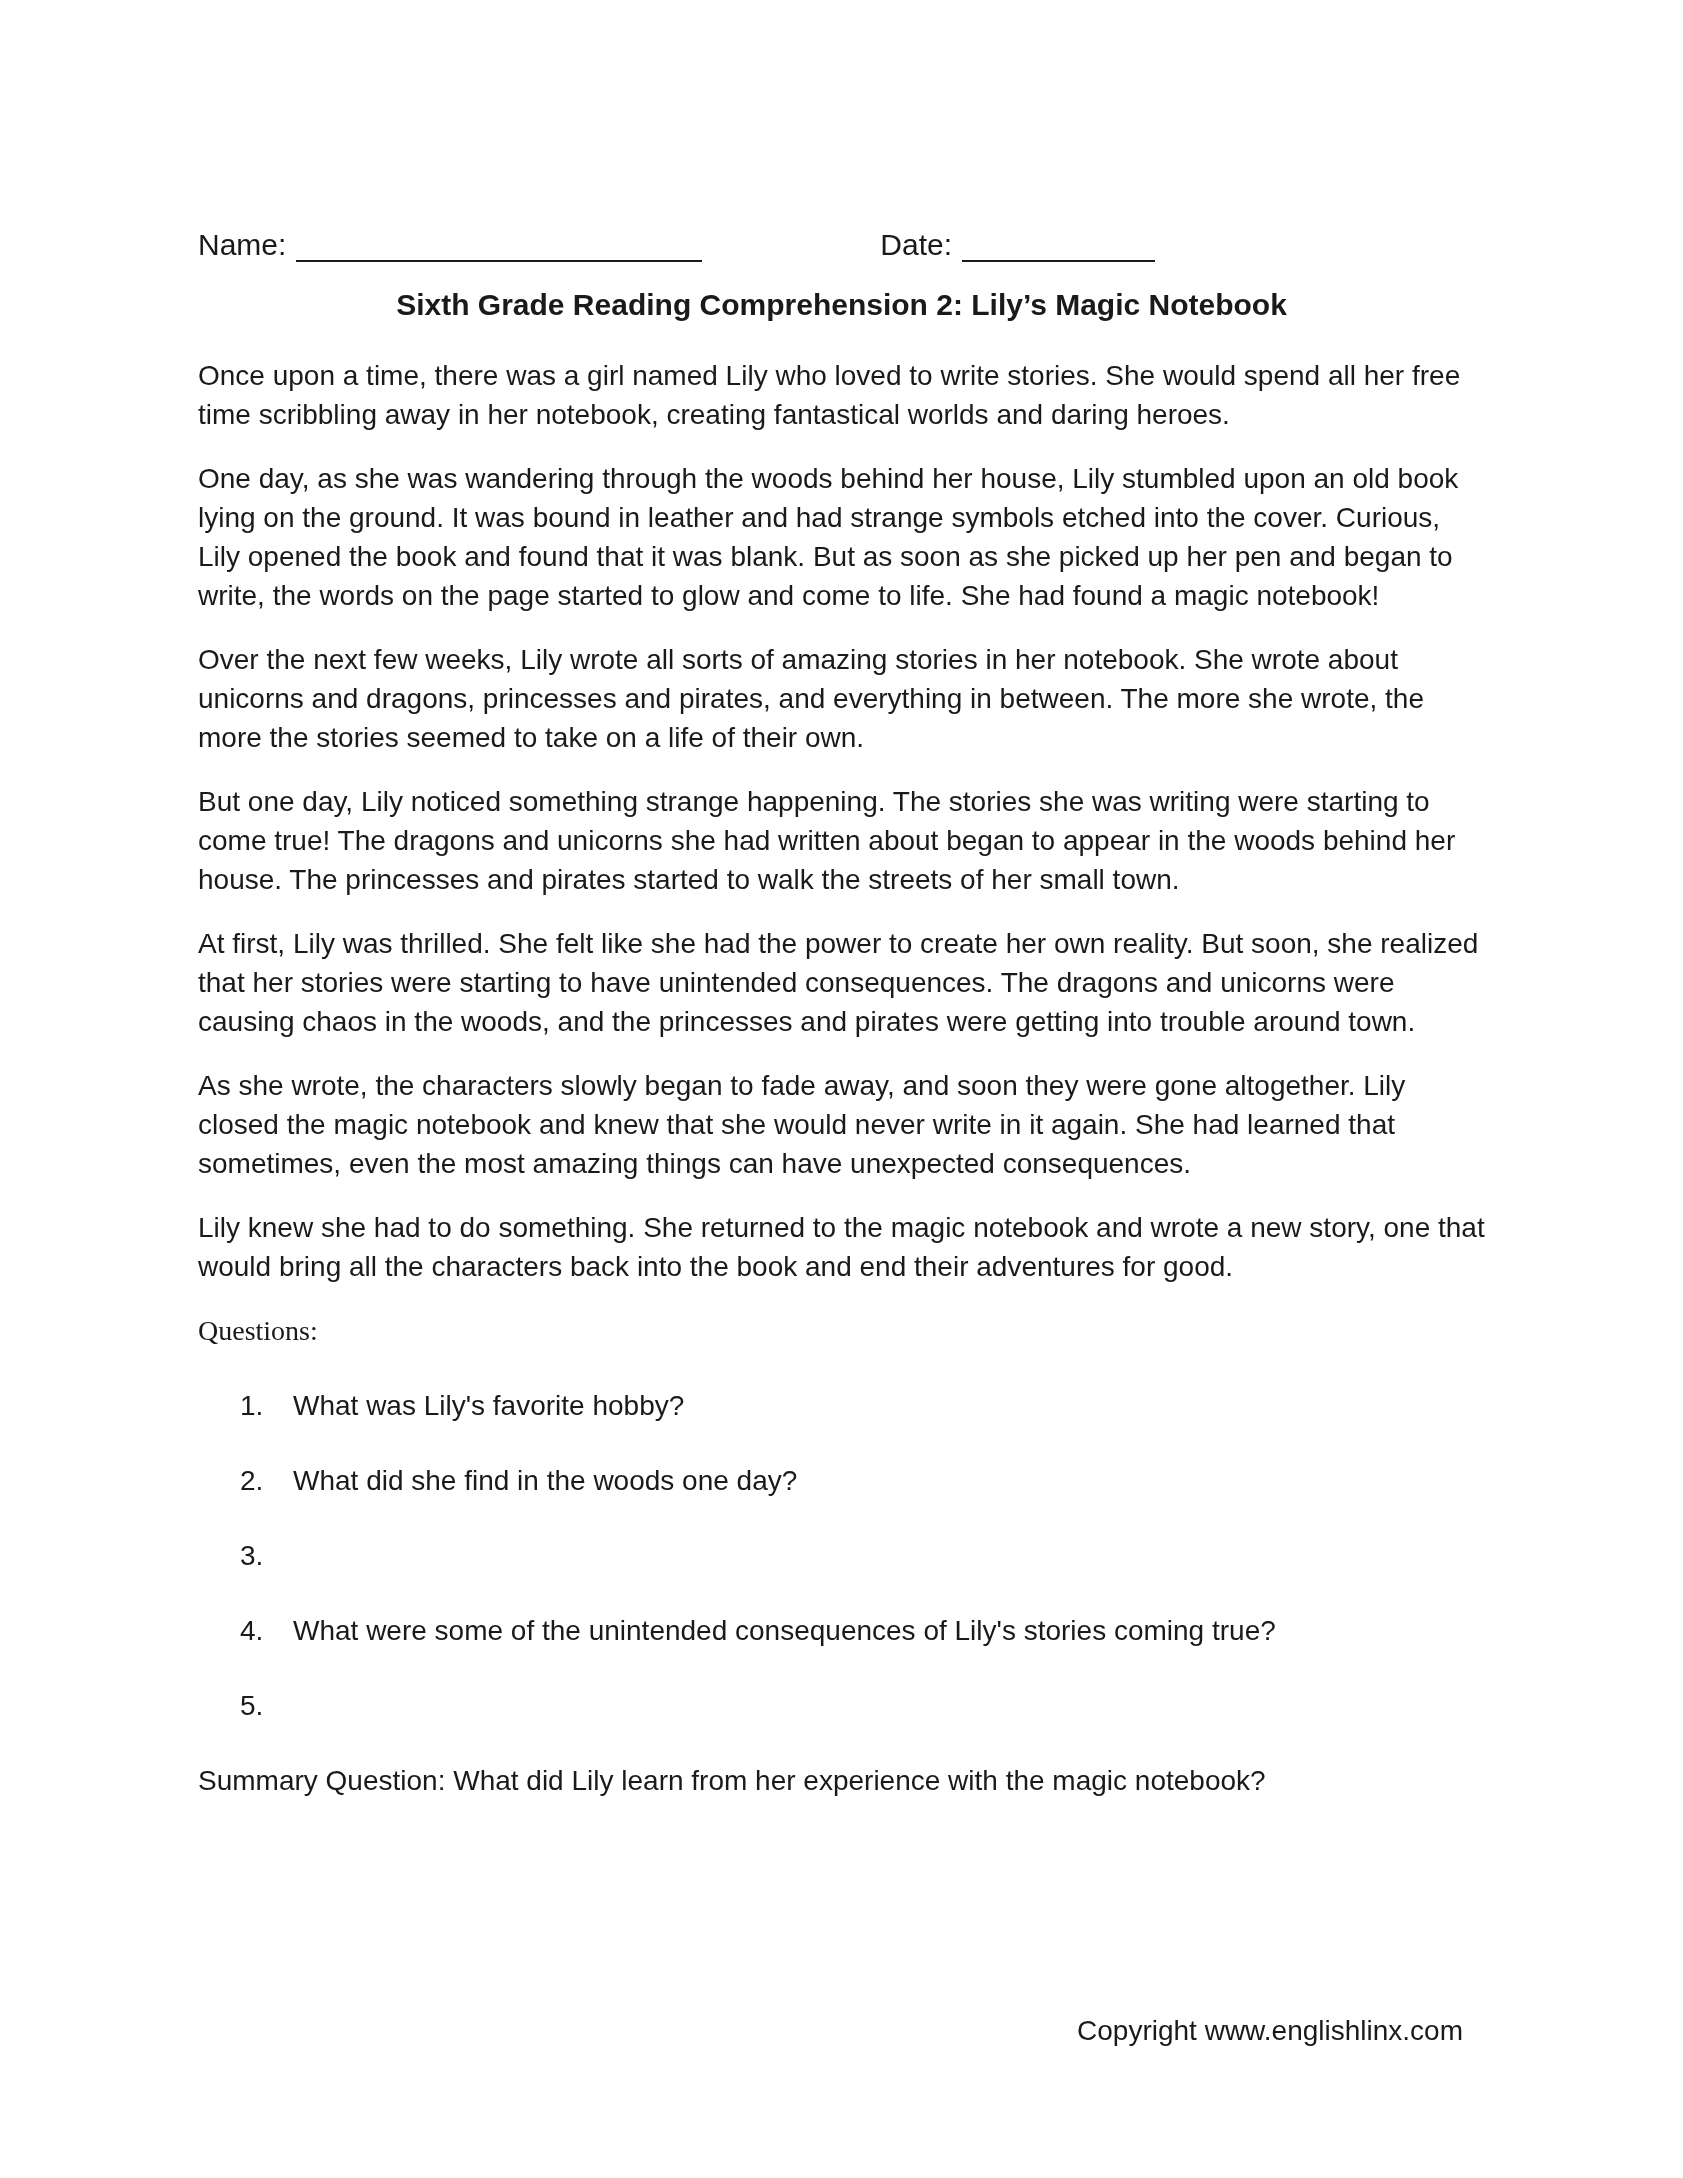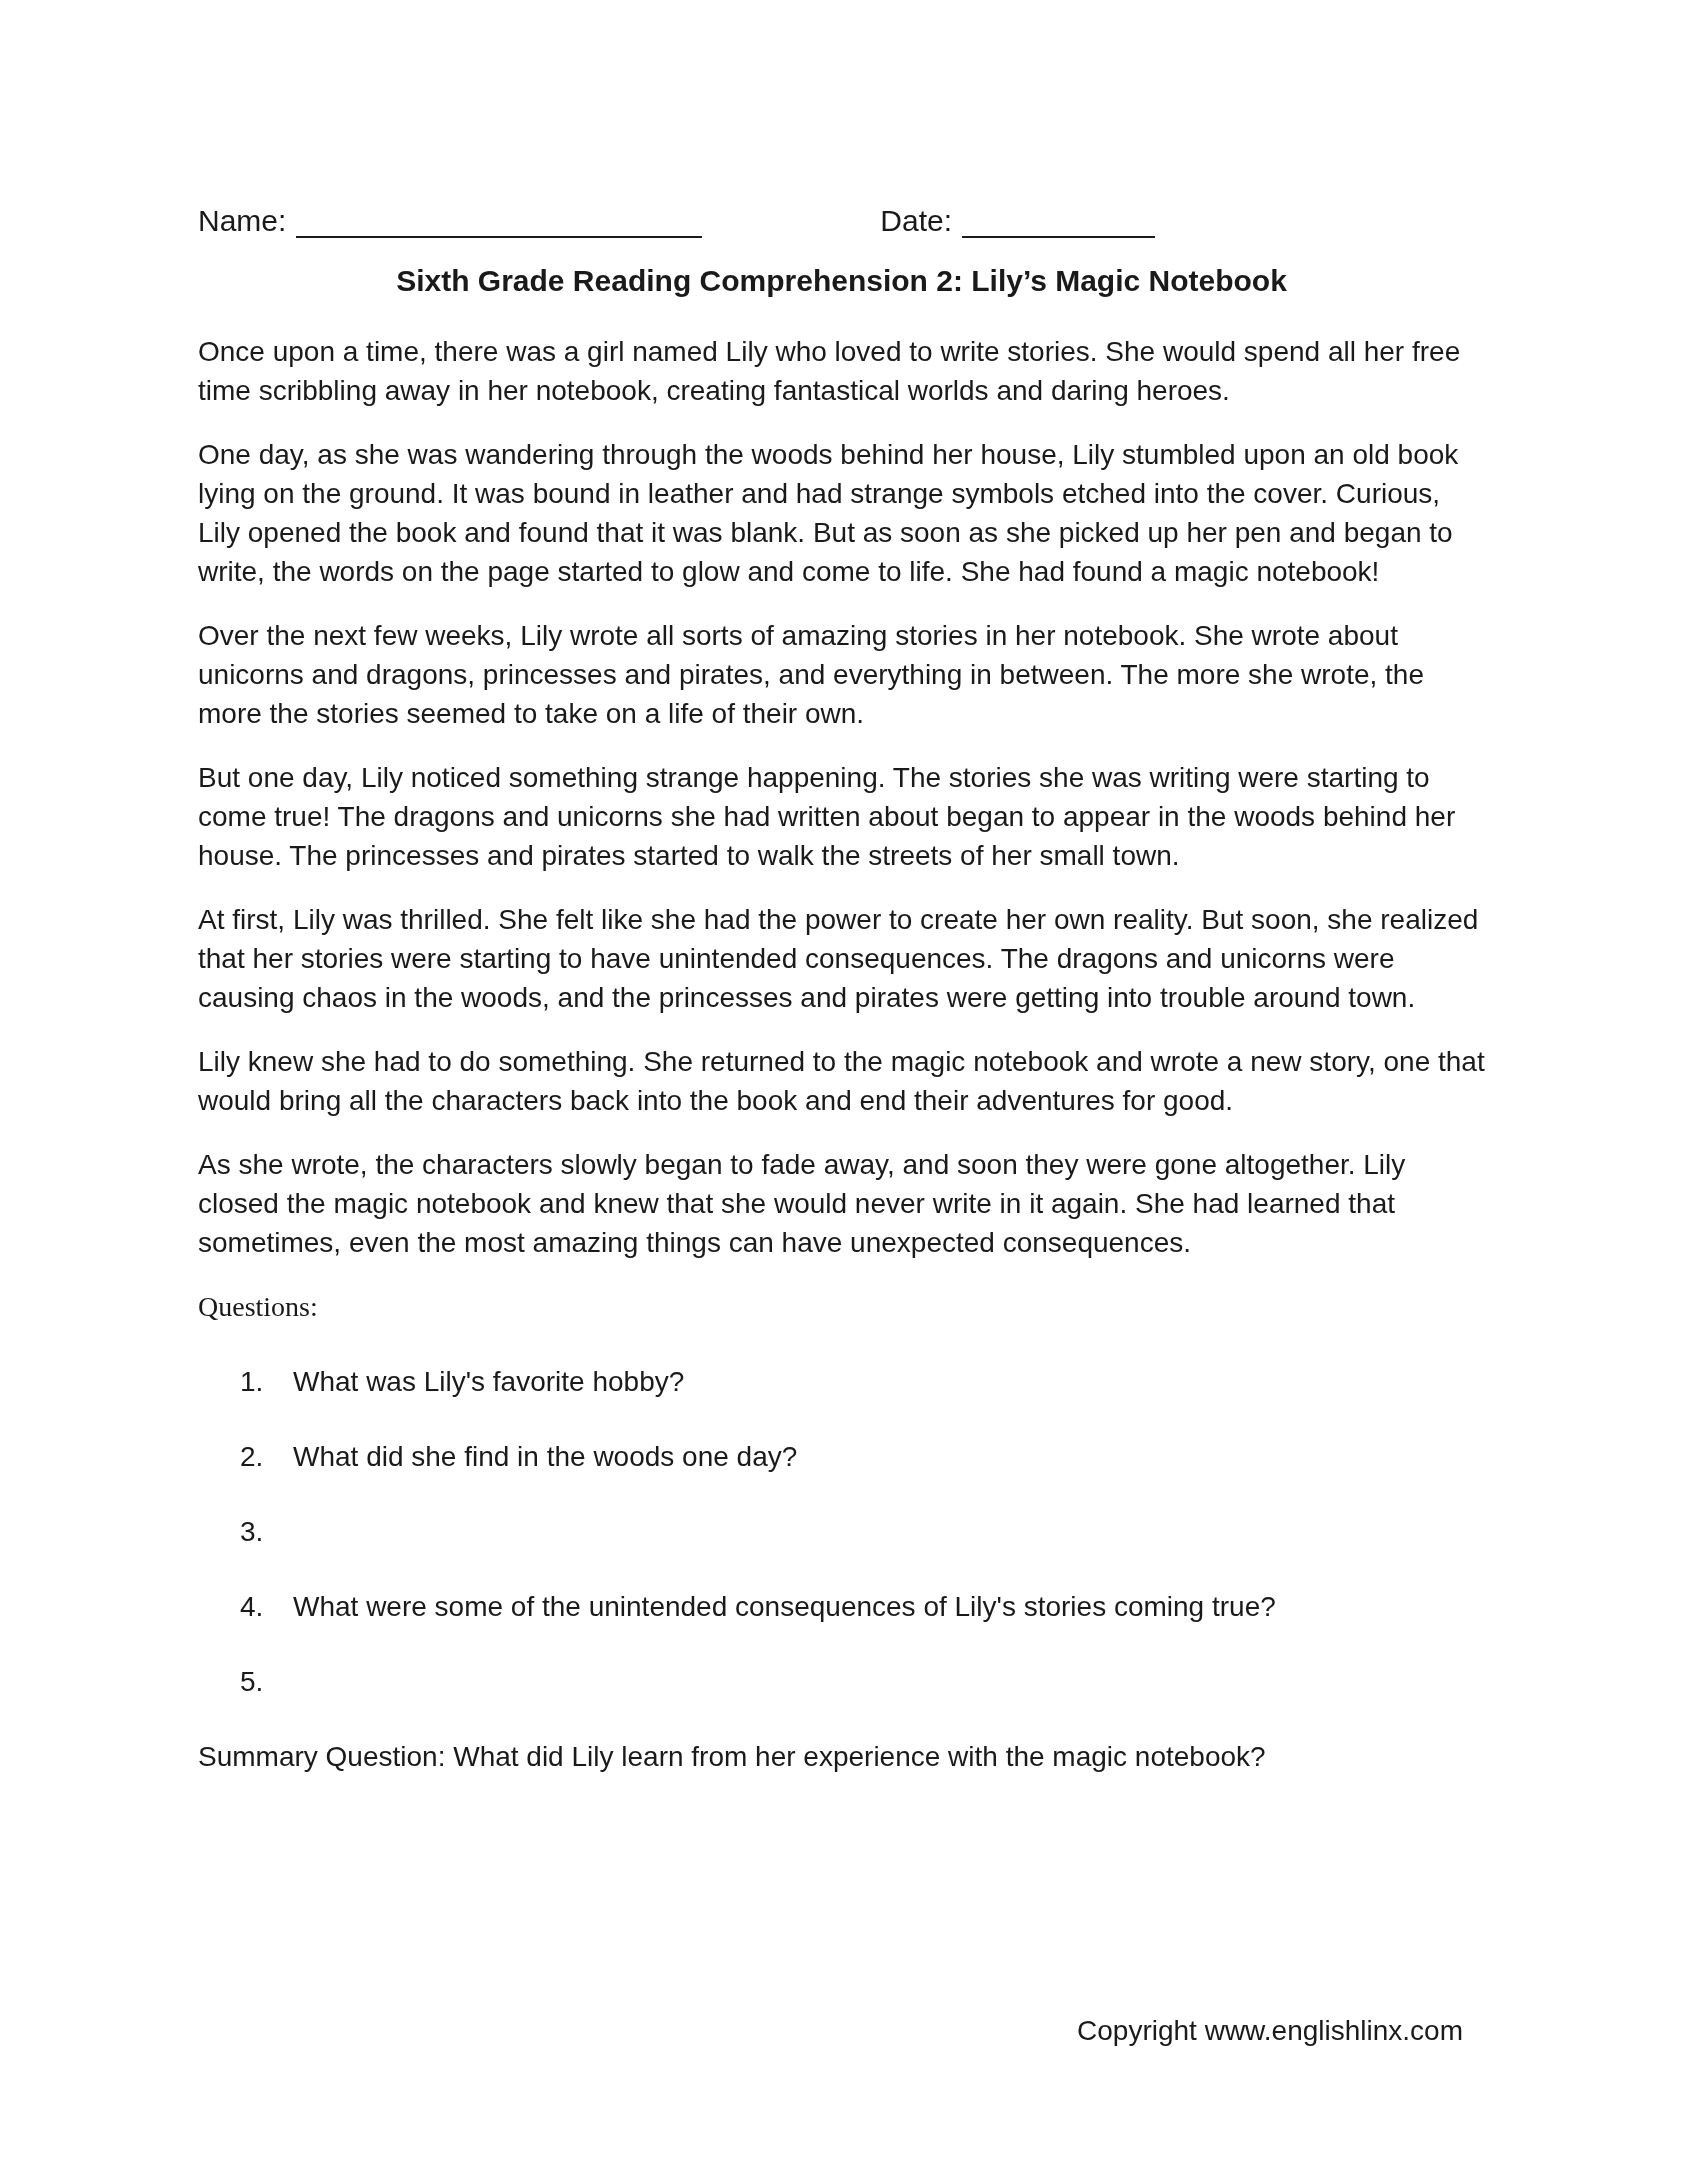--- a/index.html
+++ b/index.html
@@ -9,21 +9,21 @@
     background: #ffffff;
   }
   body {
     font-family: "Liberation Sans", sans-serif;
     color: #1a1a1a;
     position: relative;
   }
   .page {
     position: absolute;
     left: 198px;
-    top: 196px;
+    top: 220px;
     width: 1287px;
   }
   .header-row {
     display: flex;
     align-items: flex-end;
     font-size: 30px;
     margin-bottom: 26px;
     height: 42px;
   }
   .name-group, .date-group {
@@ -95,22 +95,22 @@
     </div>
   </div>
 
   <div class="title">Sixth Grade Reading Comprehension 2: Lily’s Magic Notebook</div>
 
   <p class="para">Once upon a time, there was a girl named Lily who loved to write stories. She would spend all her free time scribbling away in her notebook, creating fantastical worlds and daring heroes.</p>
   <p class="para">One day, as she was wandering through the woods behind her house, Lily stumbled upon an old book lying on the ground. It was bound in leather and had strange symbols etched into the cover. Curious, Lily opened the book and found that it was blank. But as soon as she picked up her pen and began to write, the words on the page started to glow and come to life. She had found a magic notebook!</p>
   <p class="para">Over the next few weeks, Lily wrote all sorts of amazing stories in her notebook. She wrote about unicorns and dragons, princesses and pirates, and everything in between. The more she wrote, the more the stories seemed to take on a life of their own.</p>
   <p class="para">But one day, Lily noticed something strange happening. The stories she was writing were starting to come true! The dragons and unicorns she had written about began to appear in the woods behind her house. The princesses and pirates started to walk the streets of her small town.</p>
   <p class="para">At first, Lily was thrilled. She felt like she had the power to create her own reality. But soon, she realized that her stories were starting to have unintended consequences. The dragons and unicorns were causing chaos in the woods, and the princesses and pirates were getting into trouble around town.</p>
+  <p class="para">As she wrote, the characters slowly began to fade away, and soon they were gone altogether. Lily closed the magic notebook and knew that she would never write in it again. She had learned that sometimes, even the most amazing things can have unexpected consequences.</p>
   <p class="para">Lily knew she had to do something. She returned to the magic notebook and wrote a new story, one that would bring all the characters back into the book and end their adventures for good.</p>
-  <p class="para">As she wrote, the characters slowly began to fade away, and soon they were gone altogether. Lily closed the magic notebook and knew that she would never write in it again. She had learned that sometimes, even the most amazing things can have unexpected consequences.</p>
 
   <div class="q-label">Questions:</div>
 
   <div class="q-row">
     <span class="q-num">1.</span>
     <span class="q-text">What was Lily's favorite hobby?</span>
   </div>
   <div class="q-row">
     <span class="q-num">2.</span>
     <span class="q-text">What did she find in the woods one day?</span>

